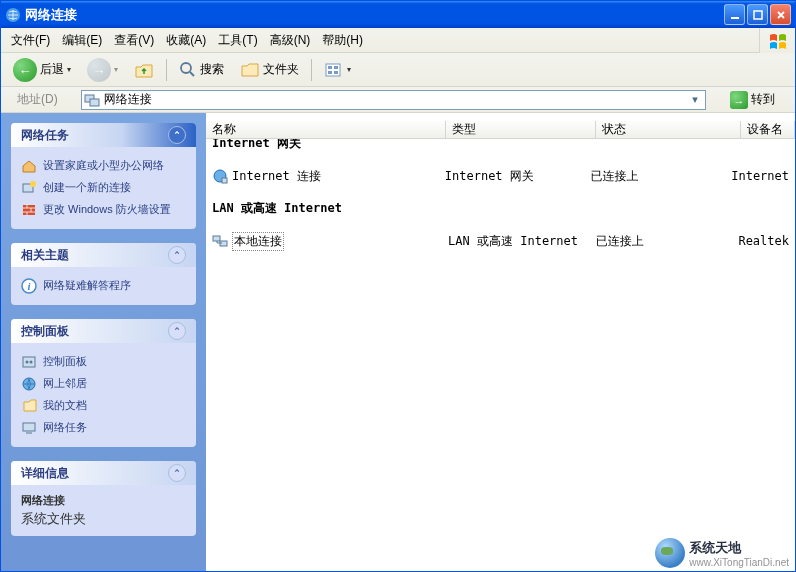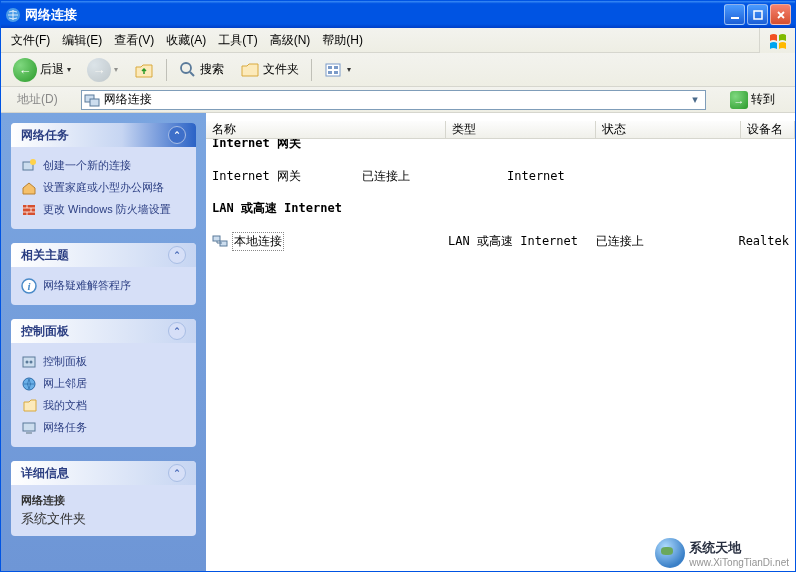--- a/index.html
+++ b/index.html
@@ -188,33 +188,33 @@
 
     <div class="panel">
       <div class="panel-head primary">
         <span>网络任务</span>
         <span class="collapse-btn">⌃</span>
       </div>
       <div class="panel-body">
         <div class="task-item">
           <span class="task-icon">
               <svg width="16" height="16">
+                <path d="M2 8l6-5 6 5v6H2z" fill="#f5c06a" stroke="#b88030"></path>
+              </svg>
+            </span>
+          <span>设置家庭或小型办公网络</span>
+        </div>
+        <div class="task-item">
+          <span class="task-icon">
+              <svg width="16" height="16">
                 <rect x="2" y="4" width="10" height="8" fill="#cde" stroke="#5a7a9a"></rect>
                 <circle cx="12" cy="4" r="3" fill="#ffd24a"></circle>
               </svg>
             </span>
           <span>创建一个新的连接</span>
-        </div>
-        <div class="task-item">
-          <span class="task-icon">
-              <svg width="16" height="16">
-                <path d="M2 8l6-5 6 5v6H2z" fill="#f5c06a" stroke="#b88030"></path>
-              </svg>
-            </span>
-          <span>设置家庭或小型办公网络</span>
         </div>
         <div class="task-item">
           <span class="task-icon">
               <svg width="16" height="16">
                 <rect x="2" y="3" width="12" height="10" fill="#d64f2f"></rect>
                 <path d="M2 6h12M2 10h12M6 3v3M10 6v4M6 10v3" stroke="#fff" stroke-width="0.8"></path>
               </svg>
             </span>
           <span>更改 Windows 防火墙设置</span>
         </div>
@@ -301,20 +301,27 @@
     <div class="lv-header">
       <div class="lv-col name">名称</div>
       <div class="lv-col type">类型</div>
       <div class="lv-col status">状态</div>
       <div class="lv-col device">设备名</div>
     </div>
 
     <div class="lv-group">Internet 网关</div>
     <div class="spacer"></div>
     <div class="lv-row">
+      <div class="lv-cell name">
+        <span class="lv-item-icon"><svg width="16" height="16">
+              <circle cx="8" cy="8" r="6" fill="#6ab0e8" stroke="#2a6aa8"></circle>
+              <rect x="10" y="10" width="5" height="5" fill="#cde" stroke="#5a7a9a"></rect>
+            </svg></span>
+        <span>Internet 连接</span>
+      </div>
       <div class="lv-cell type">Internet 网关</div>
       <div class="lv-cell status">已连接上</div>
       <div class="lv-cell device">Internet</div>
     </div>
 
     <div class="spacer"></div>
     <div class="lv-group">LAN 或高速 Internet</div>
     <div class="spacer"></div>
     <div class="lv-row">
       <div class="lv-cell name">

